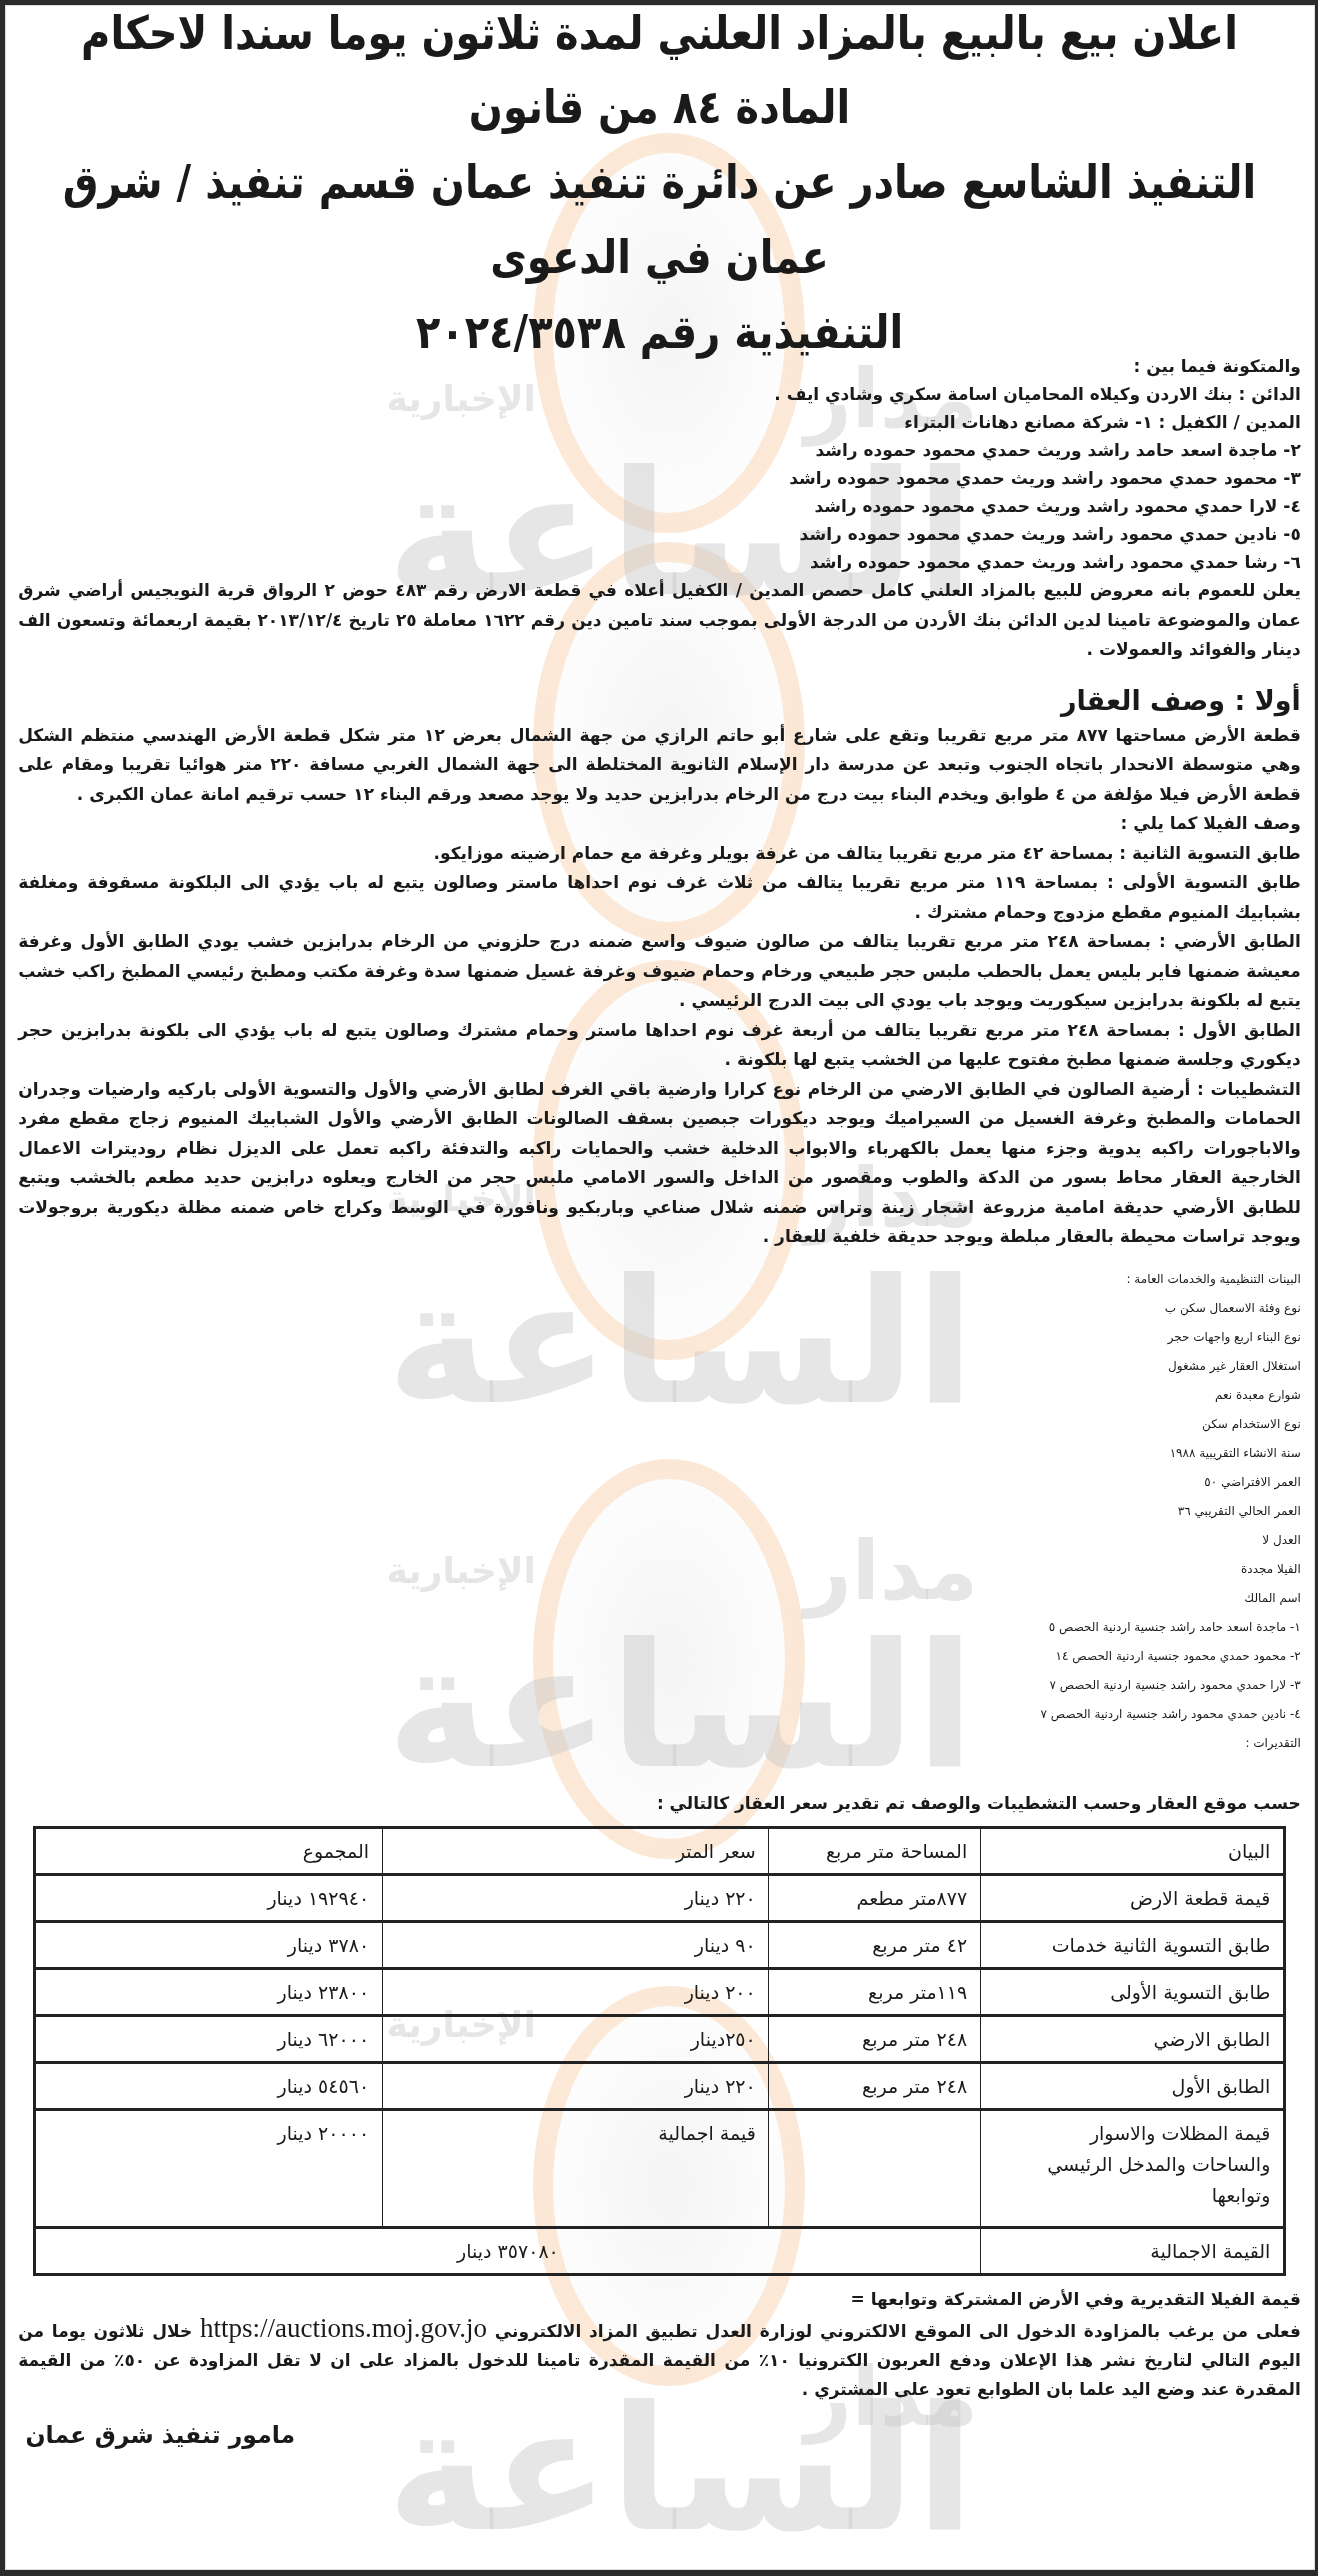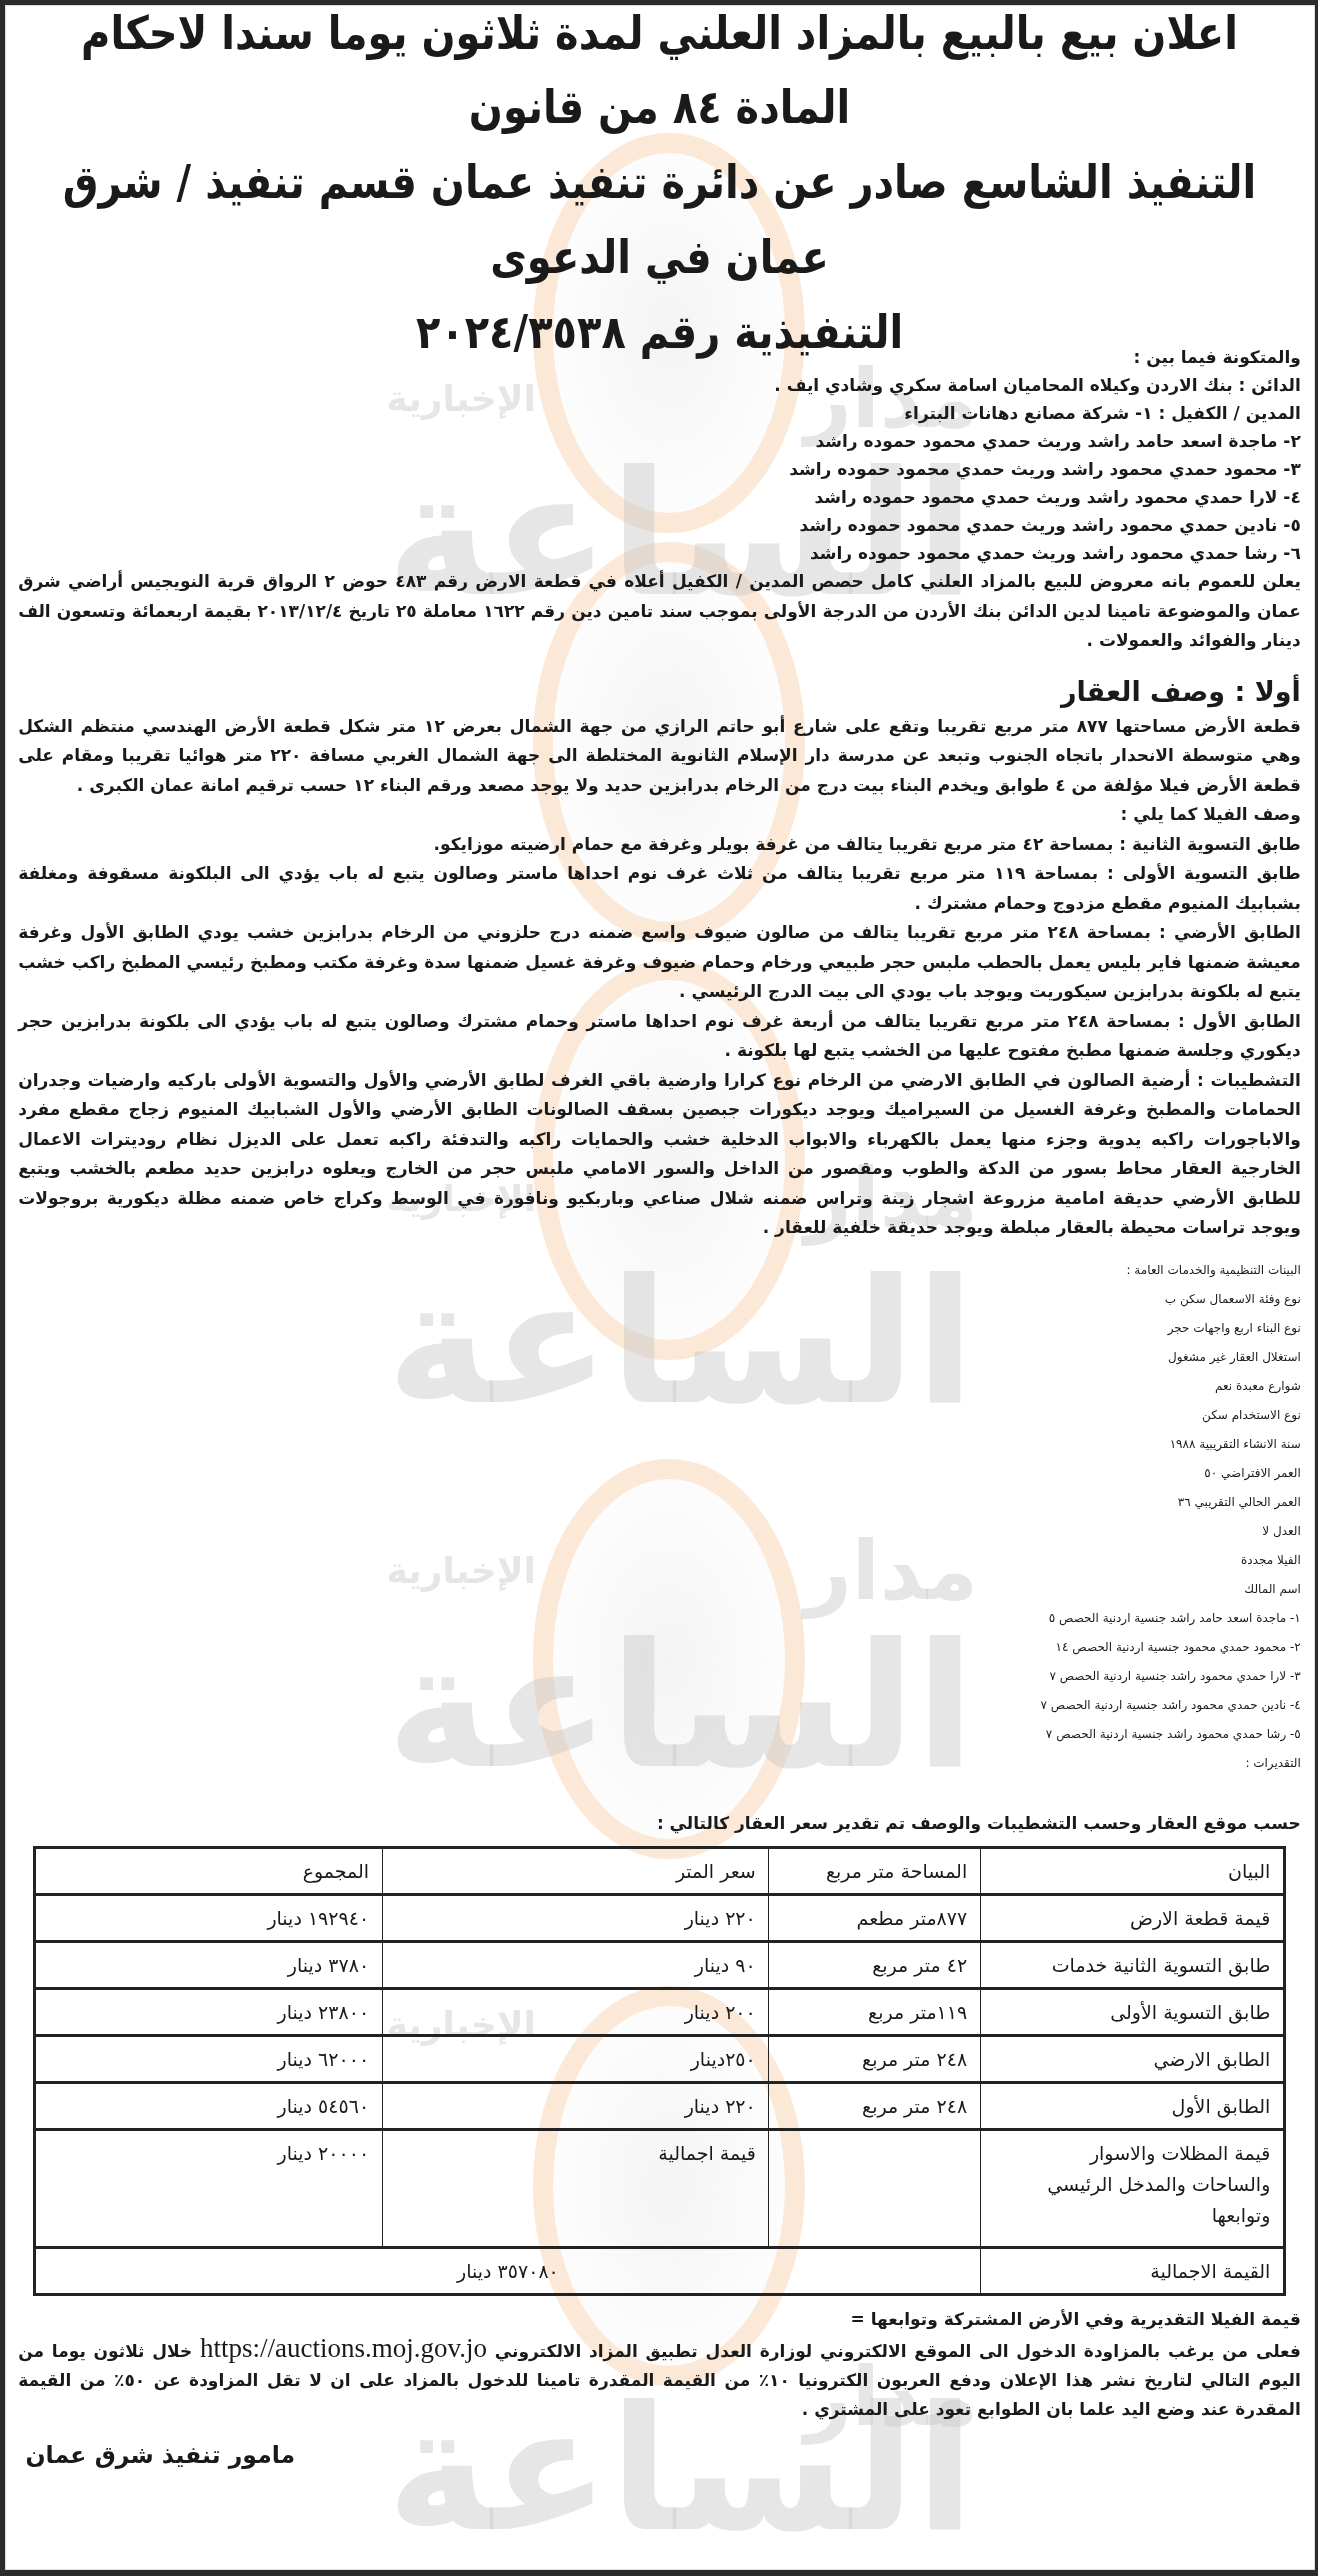--- a/index.html
+++ b/index.html
@@ -17,21 +17,21 @@
   }
   .wm-text { color: rgba(200,200,200,0.45); font-weight: bold; font-family: "DejaVu Sans", sans-serif; }
   .content { position: relative; z-index: 1; direction: rtl; }
   .title {
     text-align: center; font-weight: bold; font-size: 40px; line-height: 65px;
     padding: 12.7px 23.6px 0 23.6px; letter-spacing: -0.9px;
     font-family: "DejaVu Sans", sans-serif; transform: scaleY(1.15);
   }
   .body { padding: 0 12.7px 0 12.7px; font-size: 17px; line-height: 29.5px; font-weight: bold; text-align: justify; }
   .line { display: block; }
-  .parties { }
+  .parties { margin-top: 9px; }
   .parties .line { line-height: 28px; }
   .section-heading { font-size: 27px; font-weight: bold; margin-top: 16.3px; line-height: 40px; }
   .para { text-align: justify; text-align-last: right; }
   .spec-list { font-weight: normal; font-size: 12px; line-height: 29px; margin-top: 13px; }
   .spec-list .line { font-family: "DejaVu Sans", sans-serif; }
   .estimates-intro { margin-top: 31px; font-size: 17px; }
   table.estimates {
     width: 1253px; margin: 7.3px auto 0 auto; border-collapse: collapse;
     direction: rtl; font-size: 19px; border: 3.6px solid #222;
   }
@@ -114,21 +114,20 @@
         <span class="line">سنة الانشاء التقريبية ١٩٨٨</span>
         <span class="line">العمر الافتراضي ٥٠</span>
         <span class="line">العمر الحالي التقريبي ٣٦</span>
         <span class="line">العدل لا</span>
         <span class="line">الفيلا مجددة</span>
         <span class="line">اسم المالك</span>
         <span class="line">١- ماجدة اسعد حامد راشد جنسية اردنية الحصص ٥</span>
         <span class="line">٢- محمود حمدي محمود جنسية اردنية الحصص ١٤</span>
         <span class="line">٣- لارا حمدي محمود راشد جنسية اردنية الحصص ٧</span>
         <span class="line">٤- نادين حمدي محمود راشد جنسية اردنية الحصص ٧</span>
-        <span class="line">٥- رشا حمدي محمود راشد جنسية اردنية الحصص ٧</span>
         <span class="line">التقديرات :</span>
       </div>
 
       <div class="estimates-intro">حسب موقع العقار وحسب التشطيبات والوصف تم تقدير سعر العقار كالتالي :</div>
     </div>
 
     <table class="estimates">
       <tbody>
           <tr>
         <td class="c-desc">البيان</td>

